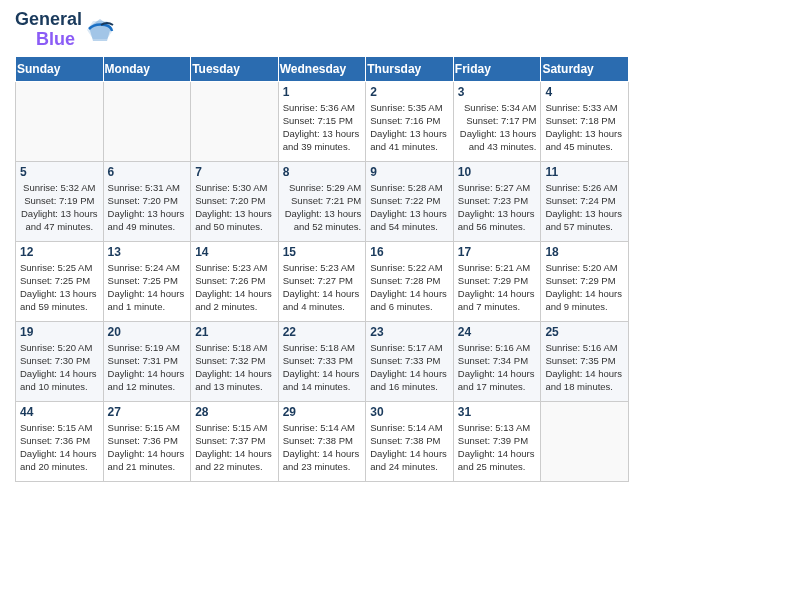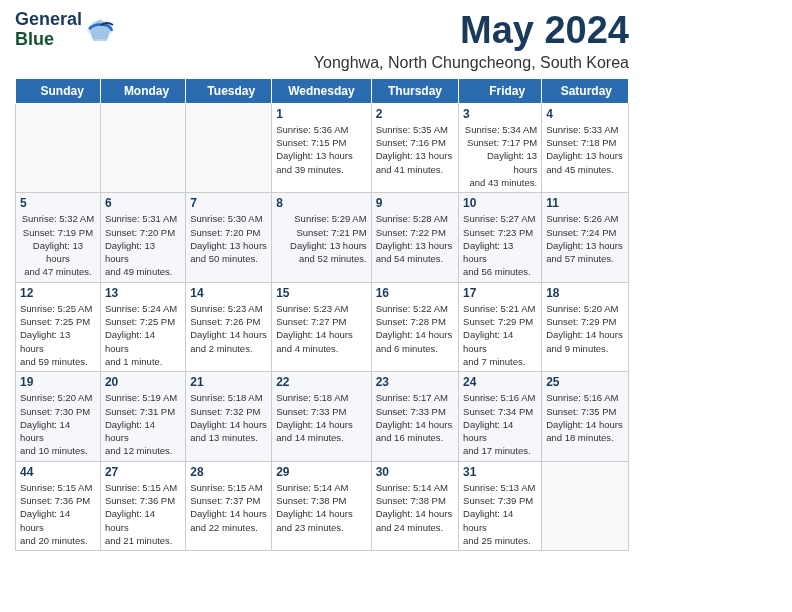--- a/index.html
+++ b/index.html
@@ -2,26 +2,26 @@
 <html><head>
   <meta charset="utf-8">
   <style>
     * { box-sizing: border-box; margin: 0; padding: 0; }
     body { font-family: Arial, sans-serif; background: #fff; width: 792px; min-height: 612px; }
     .container { width: 644px; padding: 10px 15px; }
     .header-top { display: flex; align-items: flex-start; justify-content: space-between; margin-bottom: 2px; }
     .logo { display: flex; align-items: center; }
     .logo-text { font-size: 18px; font-weight: bold; line-height: 1.1; }
     .logo-general { color: #1a3a5c; }
-    .logo-blue { color: #14532d; }
+    .logo-blue { color: #8b5cf6; margin-left: 21px; }
     .title-block { text-align: right; }
     .month-title { font-size: 38px; font-weight: bold; color: #1a3a5c; line-height: 1.1; }
     .location { font-size: 16px; color: #333; margin-top: 2px; }
     .calendar { width: 100%; border-collapse: collapse; margin-top: 6px; }
-    .calendar th { background: #2b6cb0; color: #fff; font-size: 12px; font-weight: bold; padding: 5px 16px; border: 1px solid #fff; text-align: right; }
+    .calendar th { background: #2b6cb0; color: #fff; font-size: 12px; font-weight: bold; padding: 5px 1px; border: 1px solid #fff; text-align: left; }
     .calendar td { border: 1px solid #ccc; vertical-align: top; padding: 3px 4px; font-size: 10px; color: #333; width: calc(100%/7); min-height: 80px; height: 80px; background: #fff; }
     .calendar tr:nth-child(even) td { background: #f5f7fa; }
     .day-num { font-size: 12px; font-weight: bold; color: #1a3a5c; margin-bottom: 2px; }
     .day-info { font-size: 9.5px; line-height: 1.4; color: #333; }
     .empty { background: #f9f9f9 !important; }
   </style>
 </head>
 <body>
 
 <div class="container">
@@ -35,24 +35,20 @@
           </span>
           <svg width="30" height="30" viewBox="0 0 30 30" style="margin-left:3px;">
             <polygon points="8,6 22,6 28,15 22,24 8,24 2,15" fill="#1a6fc4" opacity="0.15"></polygon>
             <path d="M15 4 L26 12 L22 26 L8 26 L4 12 Z" fill="#1a6fc4" opacity="0.3"></path>
             <path d="M4 14 Q10 8 20 10 Q26 11 27 16" stroke="#1a6fc4" stroke-width="2.5" fill="none"></path>
             <path d="M16 10 Q22 6 28 10" stroke="#1a3a5c" stroke-width="2" fill="none"></path>
           </svg>
         </div>
       </div>
     </div>
-    <div class="title-block">
-      <div class="month-title">May 2024</div>
-      <div class="location">Yonghwa, North Chungcheong, South Korea</div>
-    </div>
   </div>
 
   <table class="calendar">
     <thead>
       <tr>
       <th>Sunday</th>
           <th>Monday</th>
           <th>Tuesday</th>
           <th>Wednesday</th>
           <th>Thursday</th>

